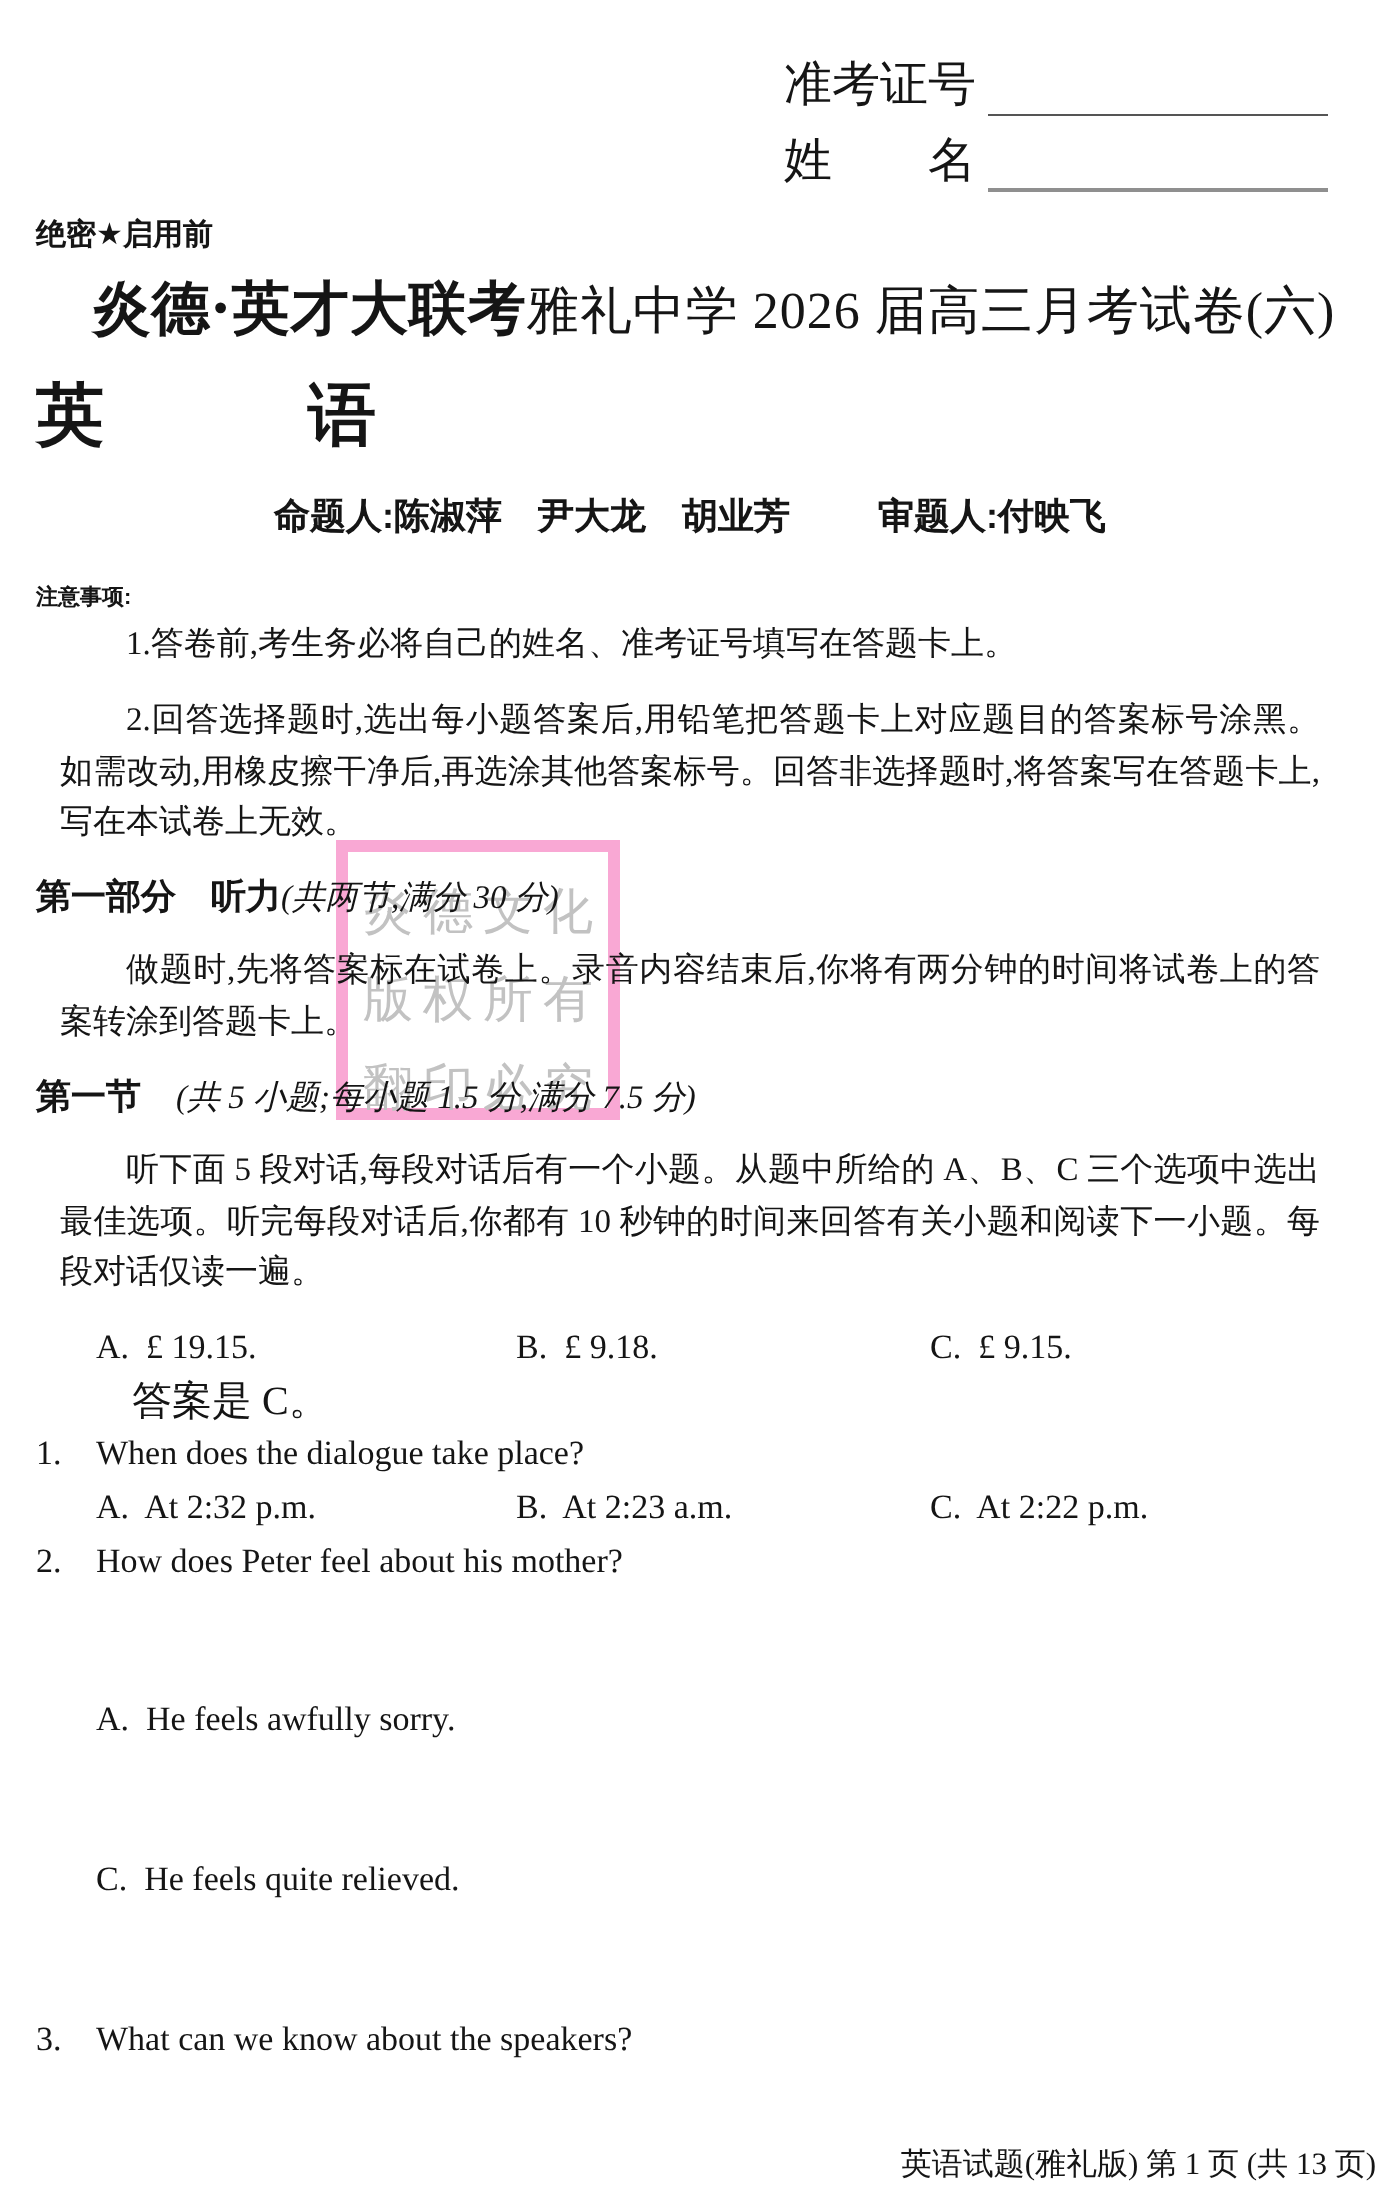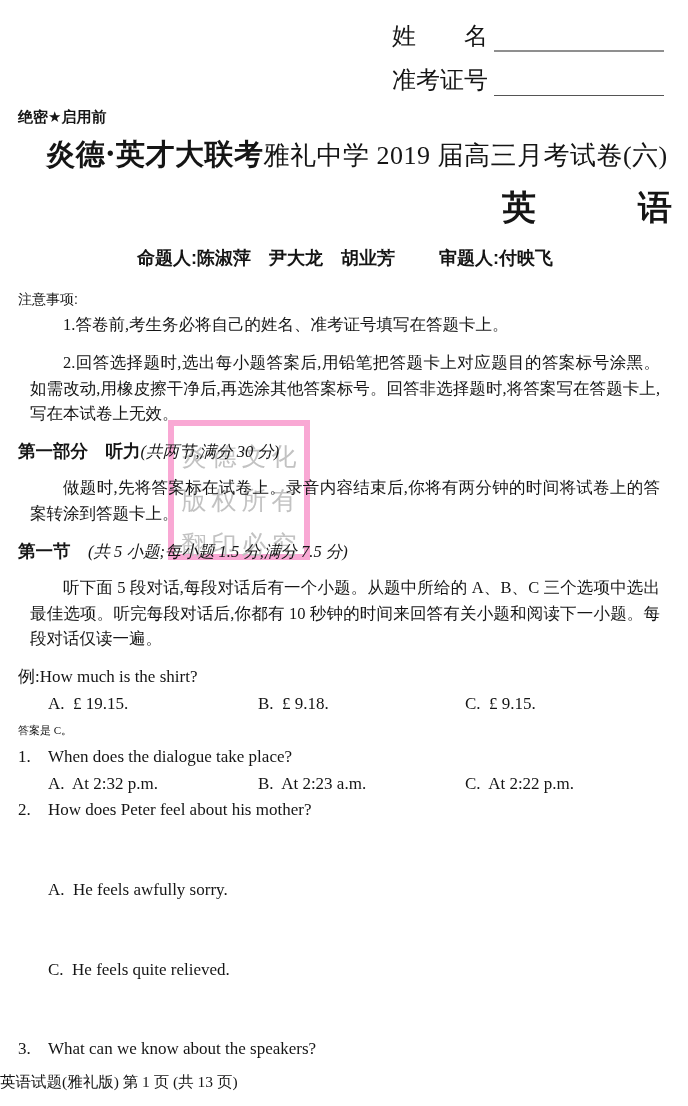--- a/index.html
+++ b/index.html
@@ -24,33 +24,33 @@
   .secrecy{
     font-family:"Liberation Sans","DejaVu Sans",sans-serif;
     font-weight:bold;font-size:15px;margin-top:12px;
   }
   .title{
     text-align:center;white-space:nowrap;margin-top:8px;
     font-size:26px;letter-spacing:0.5px;
   }
   .title .calli{font-weight:900;font-size:29px;font-family:"DejaVu Serif","Liberation Serif",serif;margin-left:24px;}
   .subject{
-    text-align:right;margin-top:10px;
+    text-align:left;margin-top:10px;
     font-family:"Liberation Sans","DejaVu Sans",sans-serif;
     font-weight:bold;font-size:34px;white-space:pre;
   }
   .setters-row{
     display:flex;justify-content:center;gap:44px;
     font-family:"Liberation Sans","DejaVu Sans",sans-serif;
     font-weight:bold;font-size:18px;margin-top:15px;white-space:pre;
   }
 
   .notice-heading{
     font-family:"Liberation Sans","DejaVu Sans",sans-serif;
-    font-weight:normal;font-size:14px;margin-top:21px;
+    font-weight:bold;font-size:11px;margin-top:21px;
   }
   .para{
     font-size:16.5px;line-height:25.8px;text-indent:2em;
     text-align:justify;margin:12px;
   }
   .para.cn-first{margin-top:3px;}
 
   .part-heading{font-size:17.5px;white-space:pre;}
   .part-heading .bold{
     font-family:"Liberation Sans","DejaVu Sans",sans-serif;
@@ -60,25 +60,25 @@
 
   .eng{font-size:17px;line-height:26.6px;white-space:pre-wrap;}
   .example-line{margin-top:4px;}
   .options-row{
     display:grid;grid-template-columns:210px 207px auto;
     padding-left:30px;
   }
   .q-line{display:flex;}
   .q-num{flex:none;width:30px;}
   .options-stack{padding-left:30px;}
-  .answer-line{font-size:11px;line-height:26.6px;}
+  .answer-line{font-size:20px;line-height:26.6px;margin-left:48px;}
 
   .footer{
     position:absolute;left:0;right:0;bottom:13px;
-    text-align:left;font-size:15.5px;z-index:1;white-space:pre;
+    text-align:right;font-size:15.5px;z-index:1;white-space:pre;
   }
 
   
   .watermark{
     position:absolute;left:168px;top:420px;width:142px;height:140px;
     border:6px solid #f9a8d4;box-sizing:border-box;
     z-index:0;text-align:center;color:#c2c2c2;
     font-family:"Liberation Sans","DejaVu Sans",sans-serif;
     font-size:25px;line-height:44px;padding-top:8px;
     letter-spacing:5px;text-indent:5px;
@@ -91,52 +91,51 @@
 
   <div class="watermark">
     <div>炎德文化</div>
     <div>版权所有</div>
     <div>翻印必究</div>
   </div>
 
   <div class="content">
 
     <div class="header-fields">
+      <div class="field-row">
+        <span class="field-label">准考证号</span>
+        <span class="field-line dark"></span>
+      </div>
       <div class="field-row first">
         <span class="field-label">姓　　名</span>
         <span class="field-line"></span>
-      </div>
-      <div class="field-row">
-        <span class="field-label">准考证号</span>
-        <span class="field-line dark"></span>
       </div>
     </div>
 
     <div class="secrecy">绝密★启用前</div>
 
-    <div class="title"><span class="calli">炎德·英才大联考</span><span>雅礼中学 2019 届高三月考试卷(六)</span></div>
+    <div class="title"><span class="calli">炎德·英才大联考</span><span>雅礼中学 2026 届高三月考试卷(六)</span></div>
 
     <div class="subject">英　　　语</div>
 
     <div class="setters-row">
       <span>命题人:陈淑萍　尹大龙　胡业芳</span>
       <span>审题人:付映飞</span>
     </div>
 
     <div class="notice-heading">注意事项:</div>
     <p class="para cn-first">1.答卷前,考生务必将自己的姓名、准考证号填写在答题卡上。</p>
     <p class="para">2.回答选择题时,选出每小题答案后,用铅笔把答题卡上对应题目的答案标号涂黑。如需改动,用橡皮擦干净后,再选涂其他答案标号。回答非选择题时,将答案写在答题卡上,写在本试卷上无效。</p>
 
     <div class="part-heading"><span class="bold">第一部分　听力</span><span class="note">(共两节,满分 30 分)</span></div>
     <p class="para">做题时,先将答案标在试卷上。录音内容结束后,你将有两分钟的时间将试卷上的答案转涂到答题卡上。</p>
 
     <div class="part-heading"><span class="bold">第一节</span><span>　</span><span class="note">(共 5 小题;每小题 1.5 分,满分 7.5 分)</span></div>
     <p class="para">听下面 5 段对话,每段对话后有一个小题。从题中所给的 A、B、C 三个选项中选出最佳选项。听完每段对话后,你都有 10 秒钟的时间来回答有关小题和阅读下一小题。每段对话仅读一遍。</p>
 
-    <div class="eng example-line">例:How much is the shirt?</div>
     <div class="eng options-row">
       <span>A.  £ 19.15.</span>
       <span>B.  £ 9.18.</span>
       <span>C.  £ 9.15.</span>
     </div>
     <div class="answer-line">答案是 C。</div>
 
     <div class="eng q-line">
       <span class="q-num">1.</span>
       <span>When does the dialogue take place?</span>

